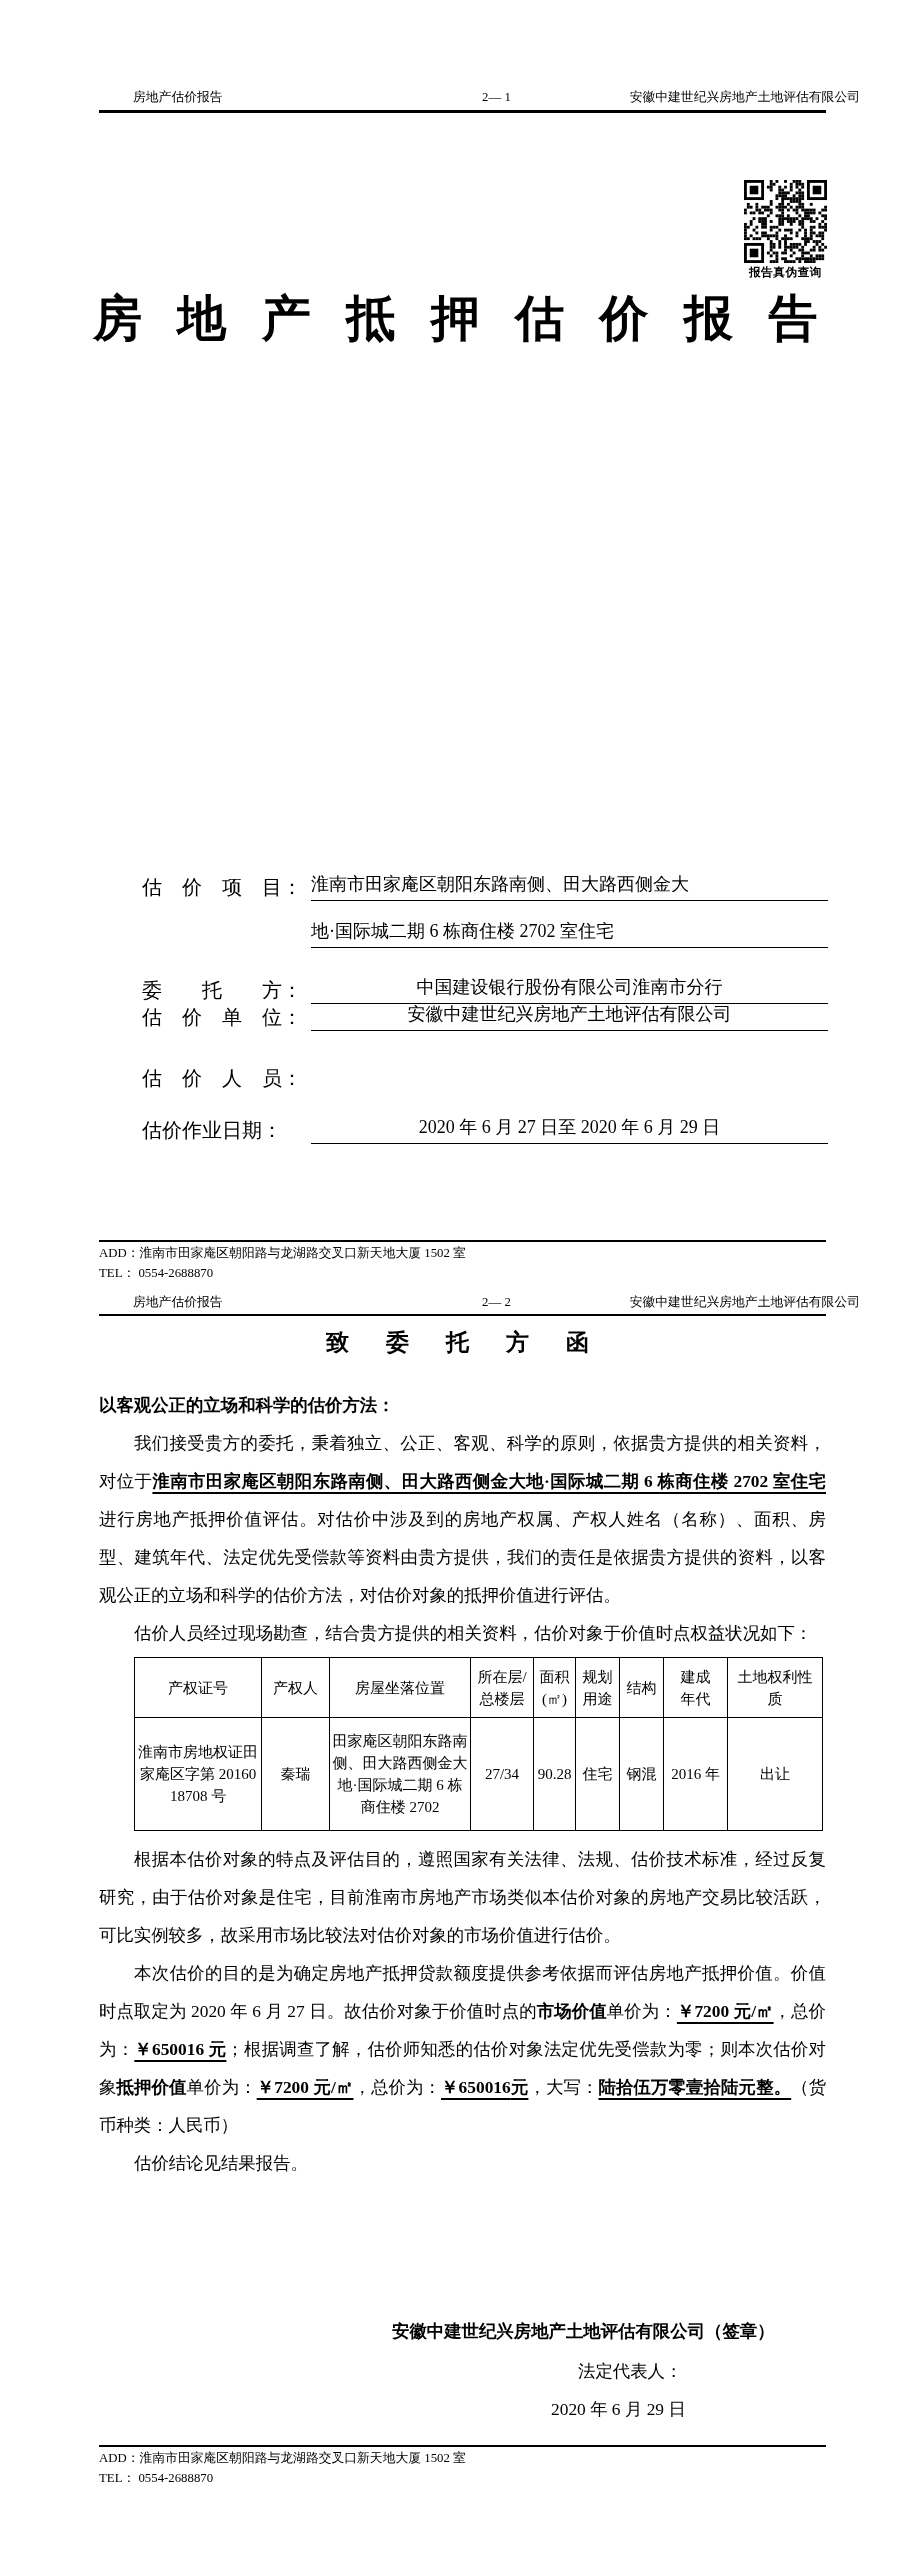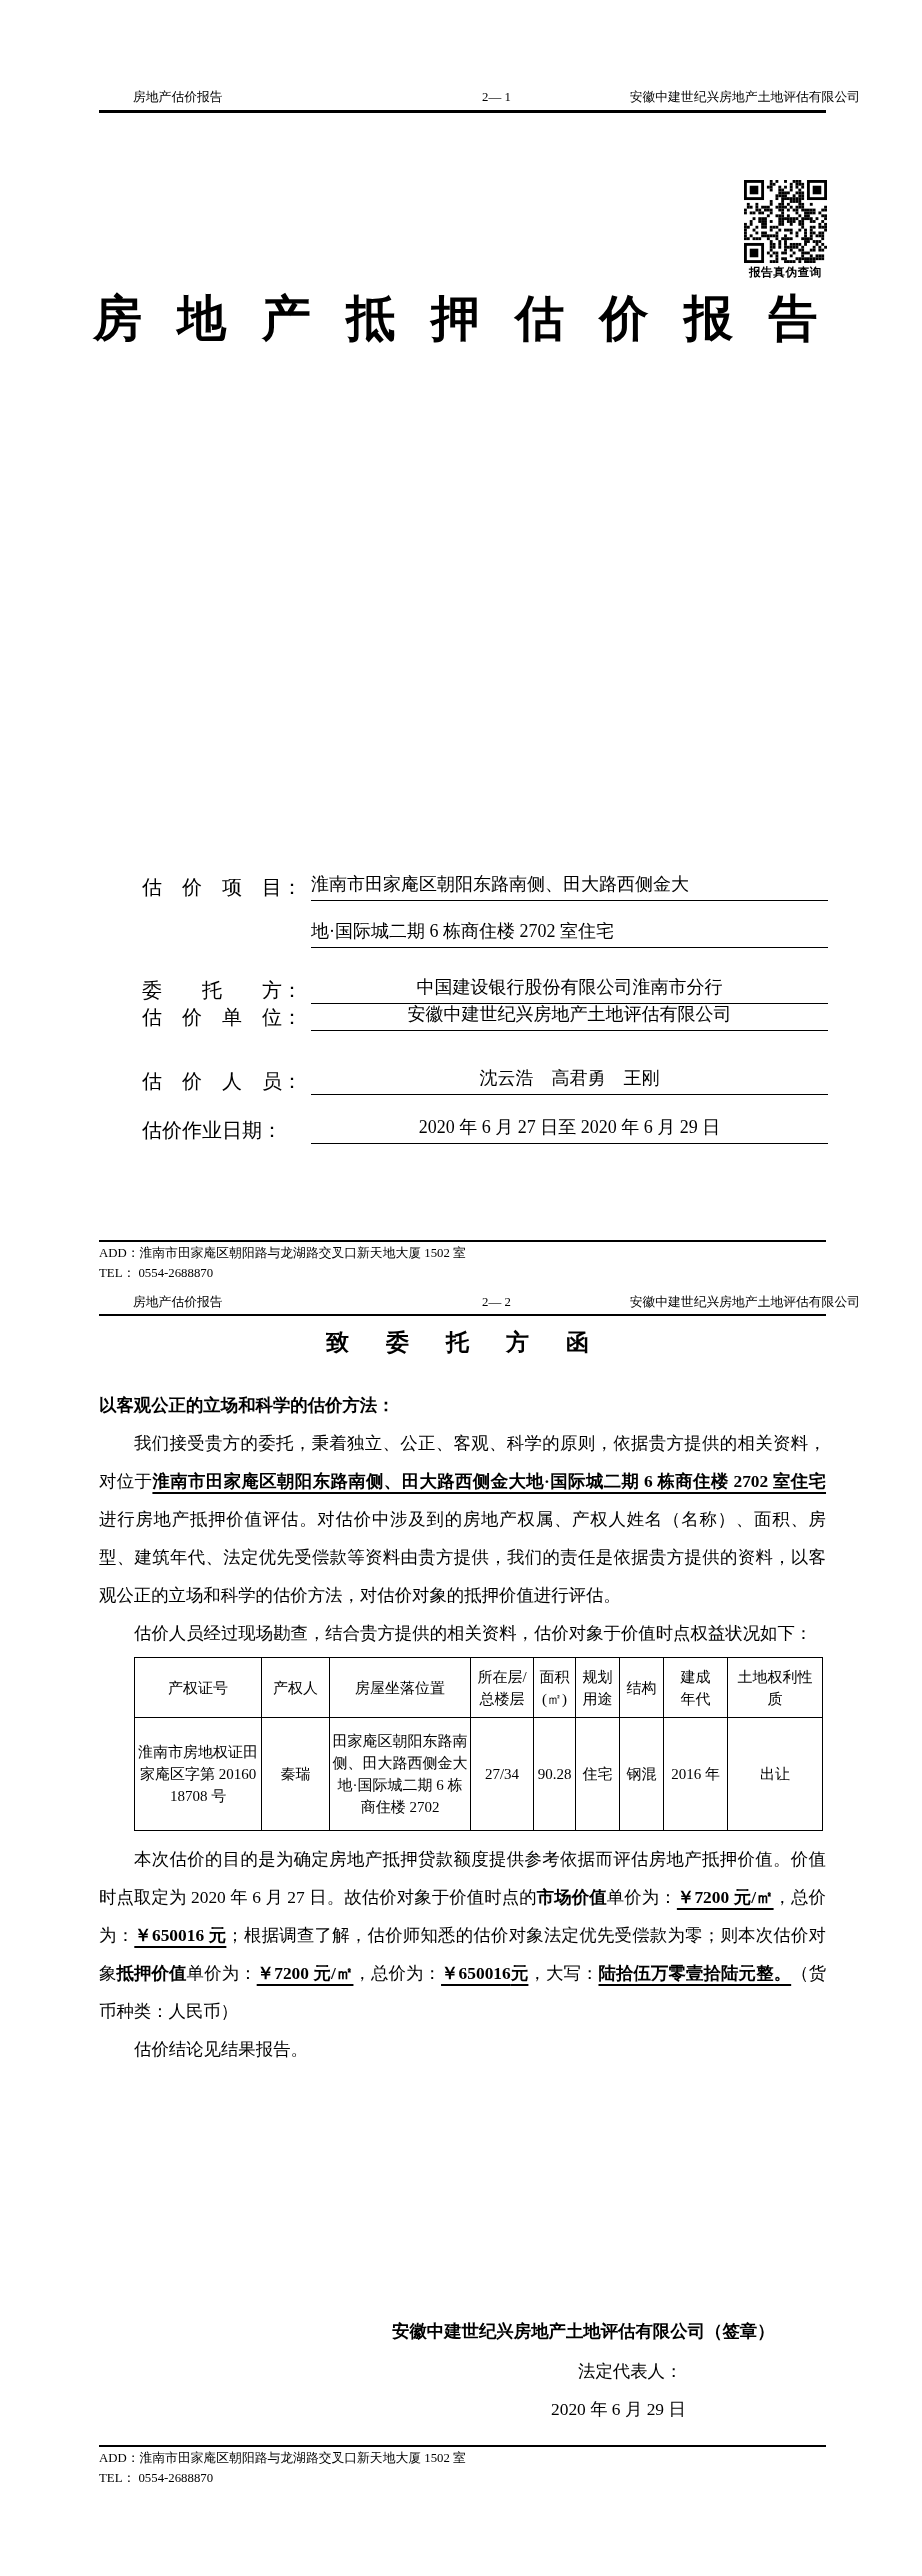--- a/index.html
+++ b/index.html
@@ -407,21 +407,20 @@
   <div class="field-row" style="top:974px;">
     <span class="field-label">委　　托　　方：</span>
     <span class="field-value">中国建设银行股份有限公司淮南市分行</span>
   </div>
   <div class="field-row" style="top:969px;margin-top:32px;">
     <span class="field-label">估　价　单　位：</span>
     <span class="field-value">安徽中建世纪兴房地产土地评估有限公司</span>
   </div>
   <div class="field-row" style="top:1065px;">
     <span class="field-label">估　价　人　员：</span>
-    <span class="field-value">沈云浩　高君勇　王刚</span>
   </div>
   <div class="field-row" style="top:1114px;">
     <span class="field-label">估价作业日期：</span>
     <span class="field-value">2020 年 6 月 27 日至 2020 年 6 月 29 日</span>
   </div>
 
   <div class="rule" style="top:1240px;"></div>
   <div class="foot-line" style="top:1245px;">ADD：淮南市田家庵区朝阳路与龙湖路交叉口新天地大厦 1502 室</div>
   <div class="foot-line" style="top:1265px;">TEL：  0554-2688870</div>
 
@@ -476,20 +475,21 @@
             <td>27/34</td>
             <td>90.28</td>
             <td>住宅</td>
             <td>钢混</td>
             <td>2016 年</td>
             <td>出让</td>
           </tr>
       </tbody>
     </table>
 
+    <p class="body-p"><span class="seg-n">根据本估价对象的特点及评估目的，遵照国家有关法律、法规、估价技术标准，经过反复研究，由于估价对象是住宅，目前淮南市房地产市场类似本估价对象的房地产交易比较活跃，可比实例较多，故采用市场比较法对估价对象的市场价值进行估价。</span></p>
     <p class="body-p"><span class="seg-n">本次估价的目的是为确定房地产抵押贷款额度提供参考依据而评估房地产抵押价值。价值时点取定为 2020 年 6 月 27 日。故估价对象于价值时点的</span><span class="seg-b">市场价值</span><span class="seg-n">单价为：</span><span class="seg-bu">￥7200 元/㎡</span><span class="seg-n">，总价为：</span><span class="seg-bu">￥650016 元</span><span class="seg-n">；根据调查了解，估价师知悉的估价对象法定优先受偿款为零；则本次估价对象</span><span class="seg-b">抵押价值</span><span class="seg-n">单价为：</span><span class="seg-bu">￥7200 元/㎡</span><span class="seg-n">，总价为：</span><span class="seg-bu">￥650016</span><span class="seg-bu">元</span><span class="seg-n">，大写：</span><span class="seg-bu">陆拾伍万零壹拾陆元整。</span><span class="seg-n">（货币种类：人民币）</span></p>
     <p class="body-p"><span class="seg-n">估价结论见结果报告。</span></p>
   </div>
 
   <div class="sig" style="top:2320px;left:392px;font-weight:bold;">安徽中建世纪兴房地产土地评估有限公司（签章）</div>
   <div class="sig" style="top:2360px;left:578px;">法定代表人：</div>
   <div class="sig" style="top:2398px;left:551px;">2020 年 6 月 29 日</div>
 
   <div class="rule" style="top:2445px;"></div>
   <div class="foot-line" style="top:2450px;">ADD：淮南市田家庵区朝阳路与龙湖路交叉口新天地大厦 1502 室</div>

